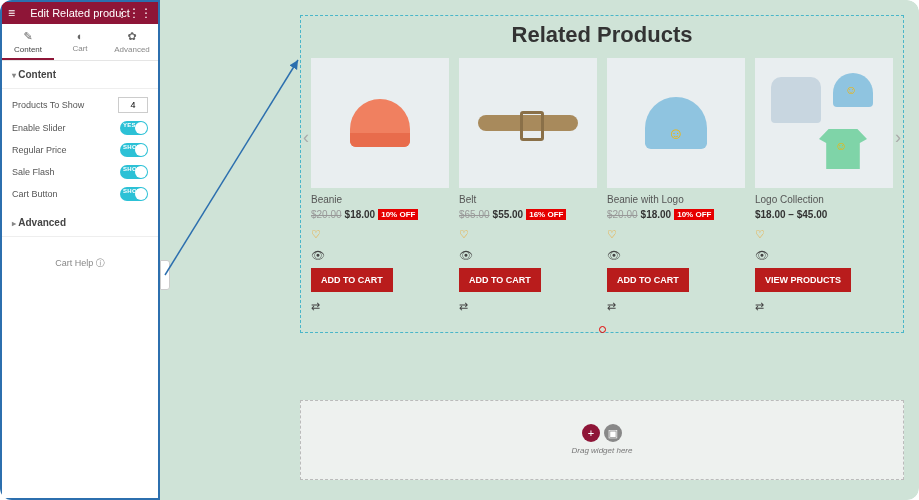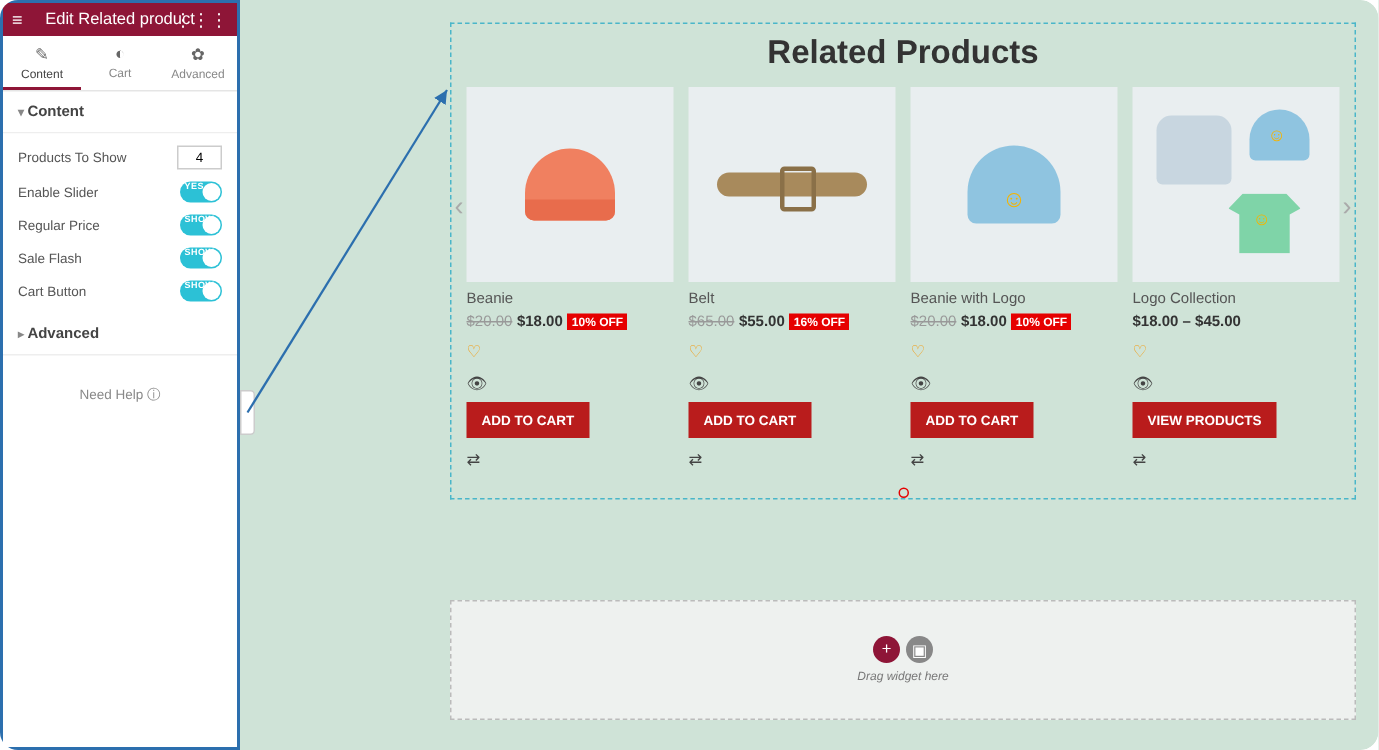--- a/index.html
+++ b/index.html
@@ -96,21 +96,21 @@
         <span class="toggle lbl" data-lbl="SHOW"></span>
       </div>
     <div class="row">
         <span>Cart Button</span>
         <span class="toggle lbl" data-lbl="SHOW"></span>
       </div>
   </div>
 
   <div class="section-head collapsed">Advanced</div>
 
-  <div class="need-help">Need Help ⓘ</div>
+  <div class="need-help">Cart Help ⓘ</div>
 </div>
 
 <div class="canvas">
   <div class="handle"></div>
 
   <div class="widget-box">
     <div class="widget-title">Related Products</div>
     <div class="slider-wrap">
       <span class="arrow l">‹</span>
       <span class="arrow r">›</span>

